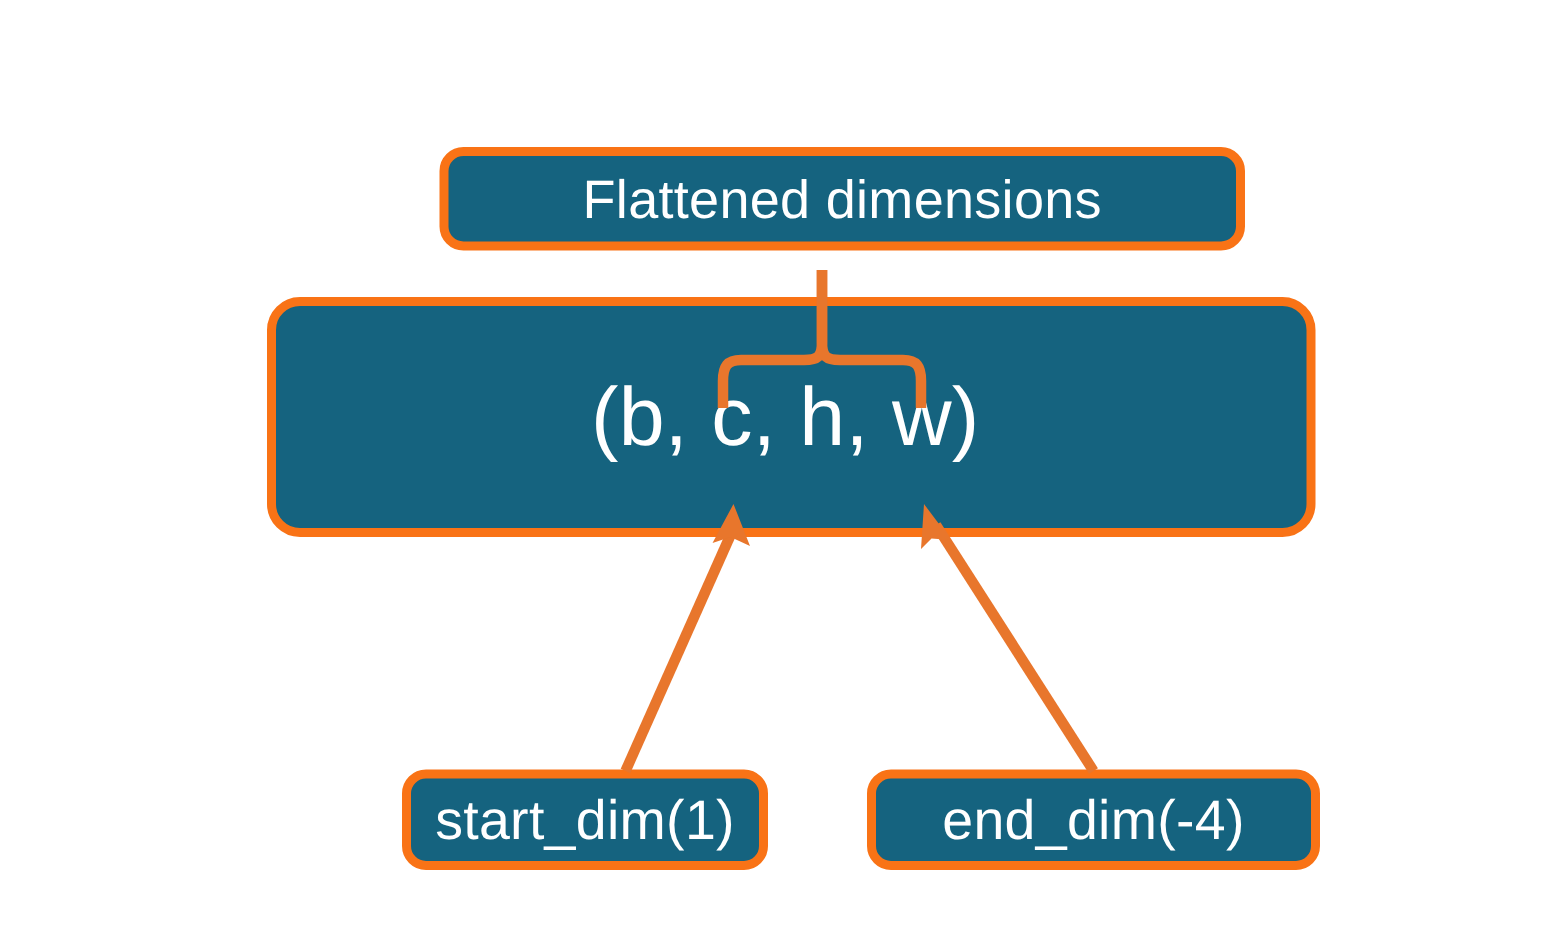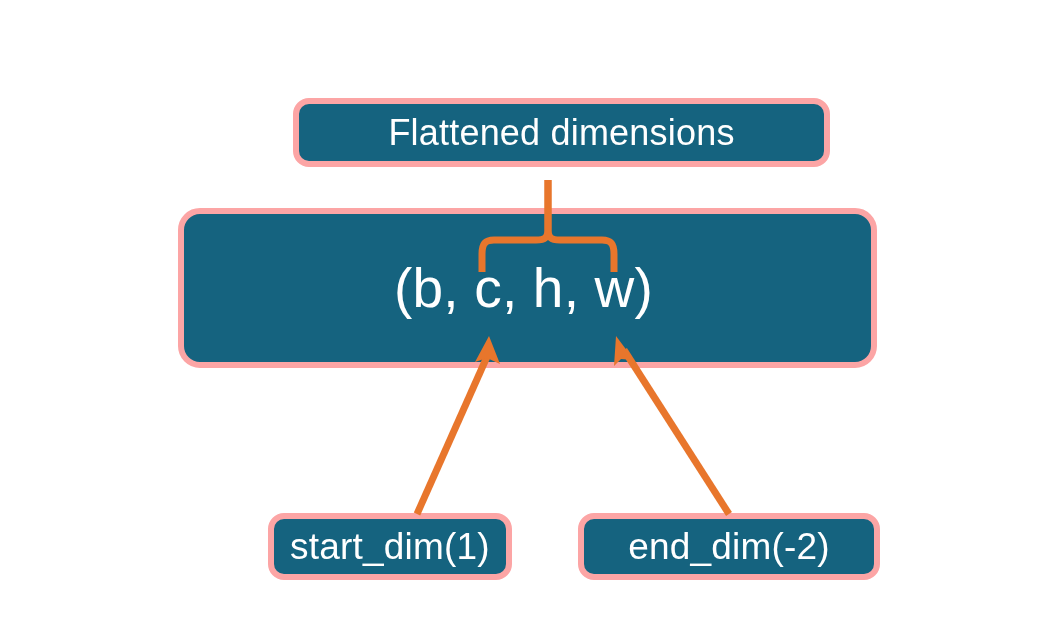--- a/index.html
+++ b/index.html
@@ -14,21 +14,21 @@
     position: relative;
     width: 1038px;
     height: 632px;
     background: #ffffff;
     overflow: hidden;
   }
   .node {
     position: absolute;
     box-sizing: border-box;
     background: #15637f;
-    border: 6px solid #fca5a5;
+    border: 6px solid #f97316;
     border-radius: 18px;
     display: flex;
     align-items: center;
     justify-content: center;
     color: #ffffff;
     font-weight: 400;
     letter-spacing: 0.2px;
     line-height: 1;
     white-space: nowrap;
     user-select: none;
@@ -36,21 +36,21 @@
   #node-flattened {
     left: 293px;
     top: 98px;
     width: 537px;
     height: 69px;
     border-radius: 16px;
     font-size: 36px;
   }
   #node-shape {
     left: 178px;
-    top: 208px;
+    top: 198px;
     width: 699px;
     height: 160px;
     border-radius: 22px;
   }
   #node-shape .shape-label {
     position: absolute;
     left: 0;
     right: 0;
     top: 50%;
     transform: translateY(-50%);
@@ -104,21 +104,21 @@
 
   <div class="node" id="node-shape">
     <span class="shape-label">(b, c, h, w)</span>
   </div>
 
   <div class="node" id="node-start-dim">
     <span>start_dim(1)</span>
   </div>
 
   <div class="node" id="node-end-dim">
-    <span>end_dim(-2)</span>
+    <span>end_dim(-4)</span>
   </div>
 
   <svg id="overlay" viewBox="0 0 1038 632">
 
     <g>
       <path class="accent-stroke" d="M 548 180
                L 548 228
                C 548 238 545 240 536 240
                L 494 240
                C 485 240 482 244 482 254

